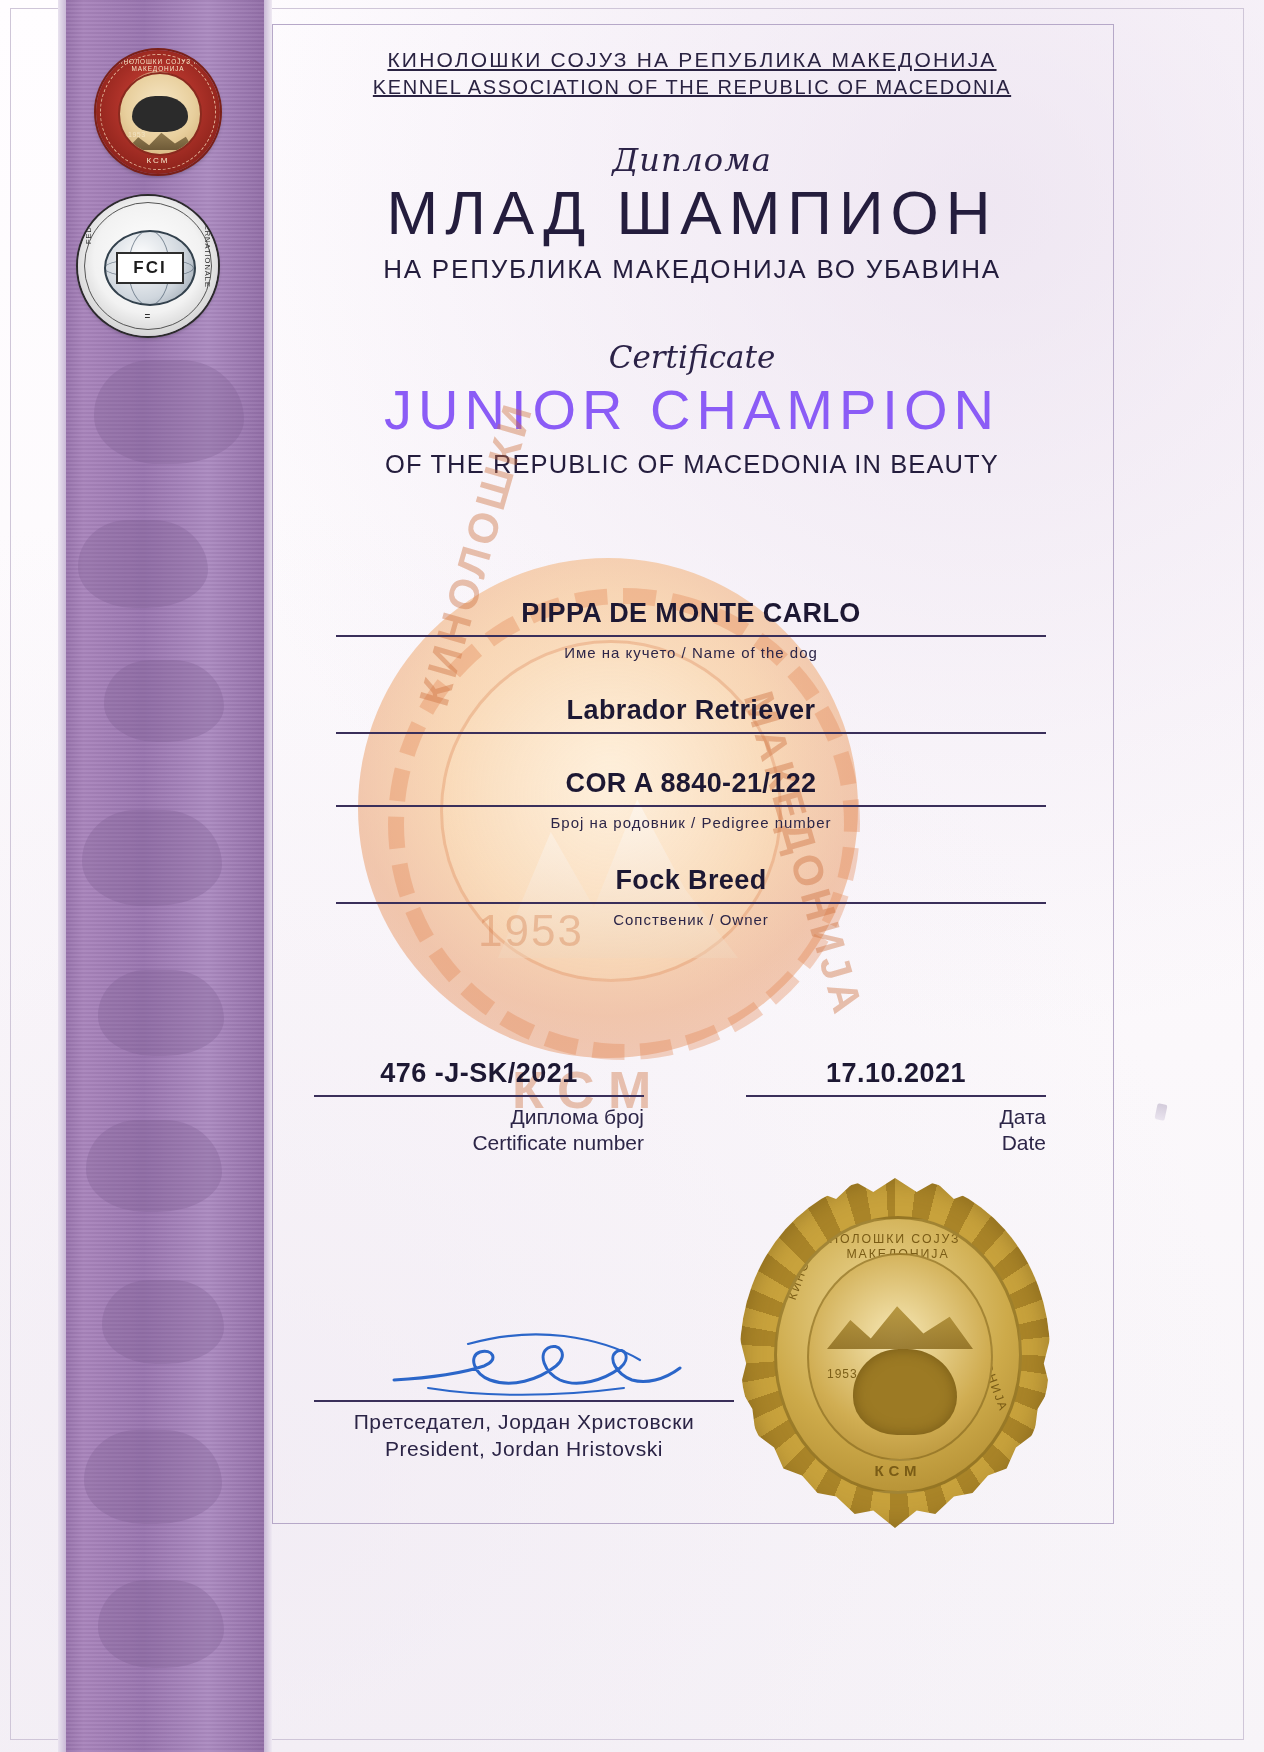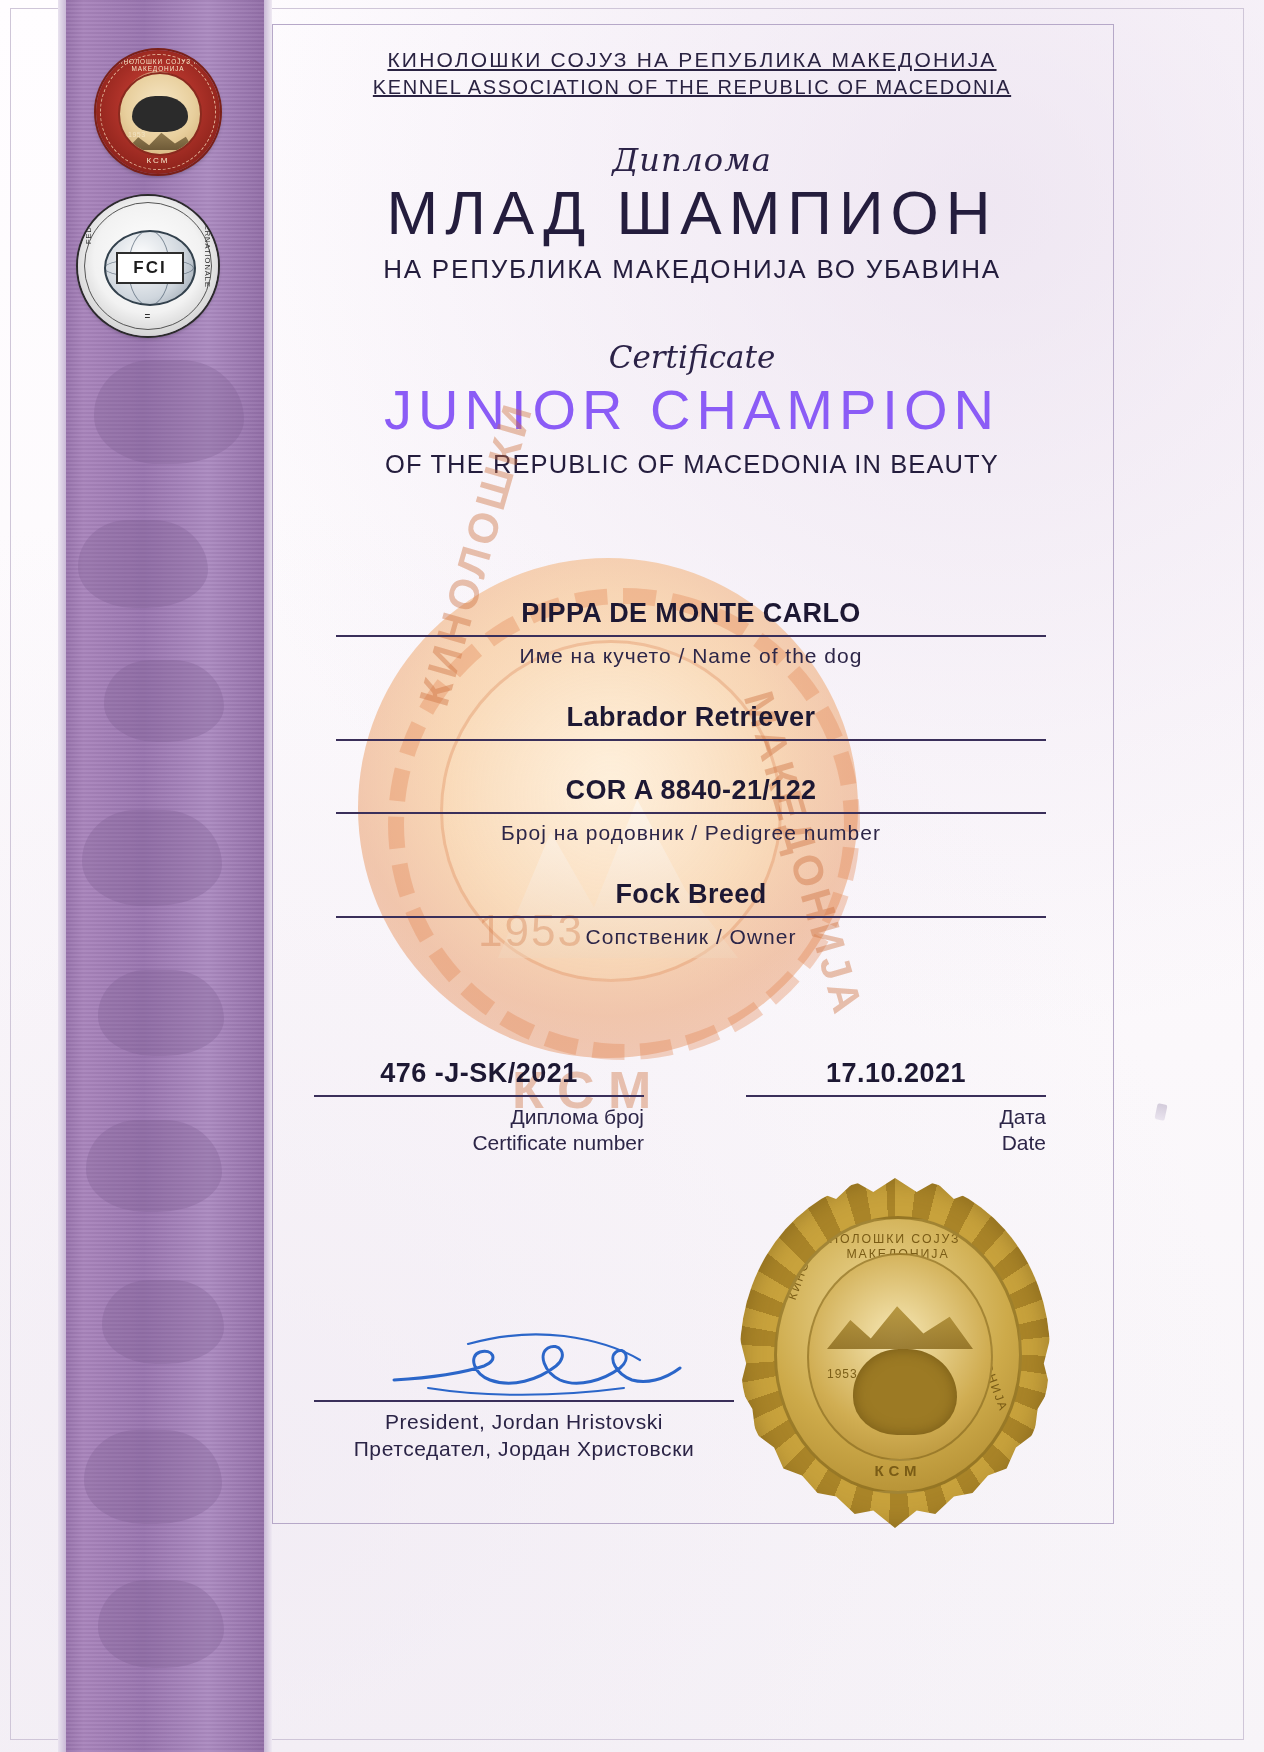--- a/index.html
+++ b/index.html
@@ -375,21 +375,21 @@
     padding-bottom: 6px;
     letter-spacing: 0.4px;
   }
   .field-rule {
     height: 2px;
     background: #3a2f5a;
     width: 100%;
   }
   .field-label {
     text-align: center;
-    font-size: 21px;
+    font-size: 15px;
     color: #2d2648;
     letter-spacing: 1px;
     padding-top: 7px;
   }
   
   .bottom-row {
     position: absolute;
     left: 314px;
     top: 1058px;
     width: 732px;
@@ -682,22 +682,22 @@
 
   <div class="signature">
     <svg width="300" height="90" viewBox="0 0 300 90">
       <path d="M6,62 C40,60 72,56 96,48 C112,42 104,30 92,34 C80,38 86,56 102,62 C124,70 150,62 168,48 C182,36 170,24 160,30 C150,36 156,54 172,62 C190,70 216,62 232,50 C244,40 236,28 228,34 C220,40 228,56 244,62 C258,66 276,62 292,50" fill="none" stroke="#2b66c9" stroke-width="3" stroke-linecap="round"></path>
       <path d="M80,26 C108,18 140,14 176,18 C206,22 232,30 252,42" fill="none" stroke="#2b66c9" stroke-width="2.2" stroke-linecap="round"></path>
       <path d="M40,70 C90,78 160,80 236,70" fill="none" stroke="#2b66c9" stroke-width="2" stroke-linecap="round"></path>
     </svg>
   </div>
   <div class="sig-rule"></div>
   <div class="sig-caption">
+    <div>Претседател, Јордан Христовски</div>
     <div>President, Jordan Hristovski</div>
-    <div>Претседател, Јордан Христовски</div>
   </div>
 
   <div class="seal">
     <div class="seal-scallop"></div>
     <div class="seal-ring">
       <div class="seal-top-text">КИНОЛОШКИ СОЈУЗ НА МАКЕДОНИЈА</div>
       <div class="seal-left-text">КИНОЛОШКИ</div>
       <div class="seal-right-text">МАКЕДОНИЈА</div>
       <div class="seal-inner">
         <div class="seal-mountain"></div>

